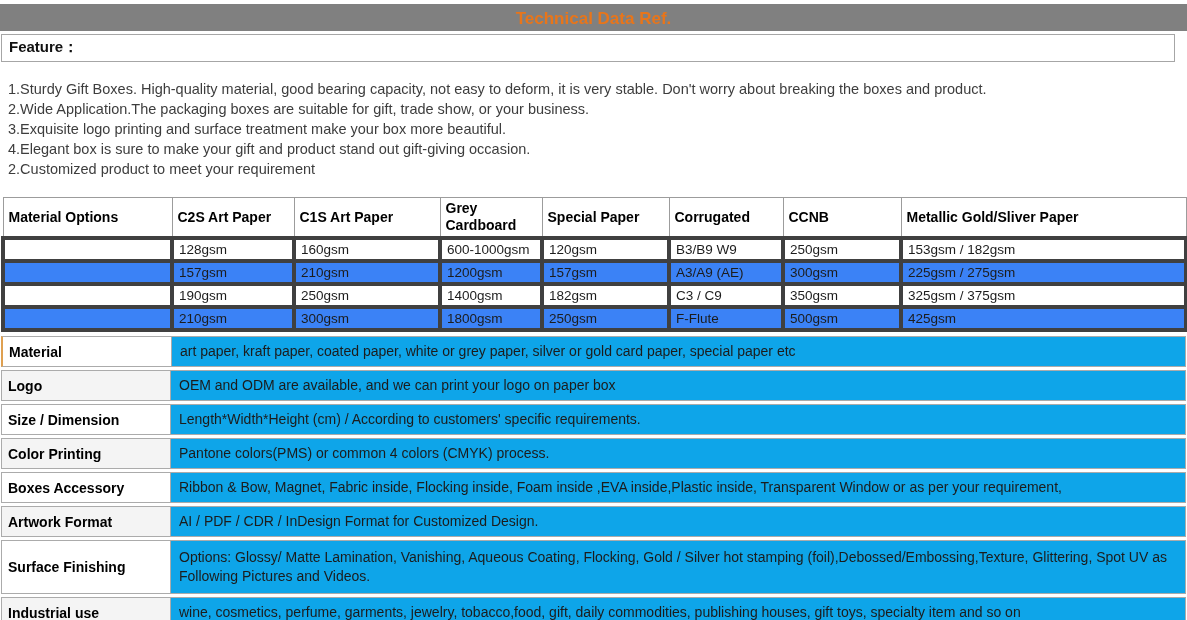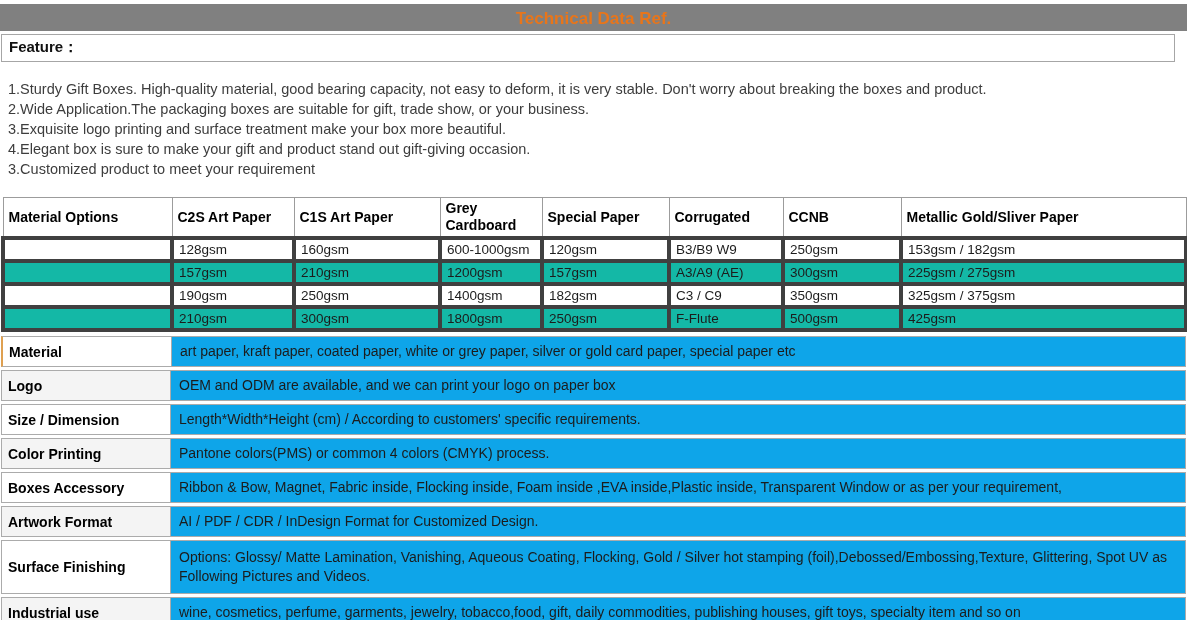--- a/index.html
+++ b/index.html
@@ -54,21 +54,21 @@
   .spec-table td {
     border: 4px solid #404040;
     font-size: 13.5px;
     color: #1c1c1c;
     padding: 1px 5px;
     height: 20px;
     line-height: 17px;
     white-space: nowrap;
     overflow: hidden;
   }
-  .spec-table tr.striped td { background: #14b8a6; margin-top: 36px; }
+  .spec-table tr.striped td { background: #3b82f6; margin-top: 36px; }
   .details { margin: 4px 1px 0 1px; }
   .detail-row {
     display: flex;
     border: 1px solid #ababab;
     margin-bottom: 3px;
     background: #ffffff;
   }
   .detail-row:nth-child(even) { background: #f4f4f4; }
   .detail-row:first-child { border-left: 2px solid #dfa050; }
   .detail-label {
@@ -104,21 +104,21 @@
 
 <div class="feature-box">
   <span>Feature：</span>
 </div>
 
 <div class="features">
     <div class="feature-line">1.Sturdy Gift Boxes. High-quality material, good bearing capacity, not easy to deform, it is very stable. Don't worry about breaking the boxes and product.</div>
     <div class="feature-line">2.Wide Application.The packaging boxes are suitable for gift, trade show, or your business.</div>
     <div class="feature-line">3.Exquisite logo printing and surface treatment make your box more beautiful.</div>
     <div class="feature-line">4.Elegant box is sure to make your gift and product stand out gift-giving occasion.</div>
-    <div class="feature-line">3.Customized product to meet your requirement</div>
+    <div class="feature-line">2.Customized product to meet your requirement</div>
   </div>
 
 <table class="spec-table">
   <colgroup>
       <col style="width: 169px;">
       <col style="width: 122px;">
       <col style="width: 146px;">
       <col style="width: 102px;">
       <col style="width: 127px;">
       <col style="width: 114px;">

